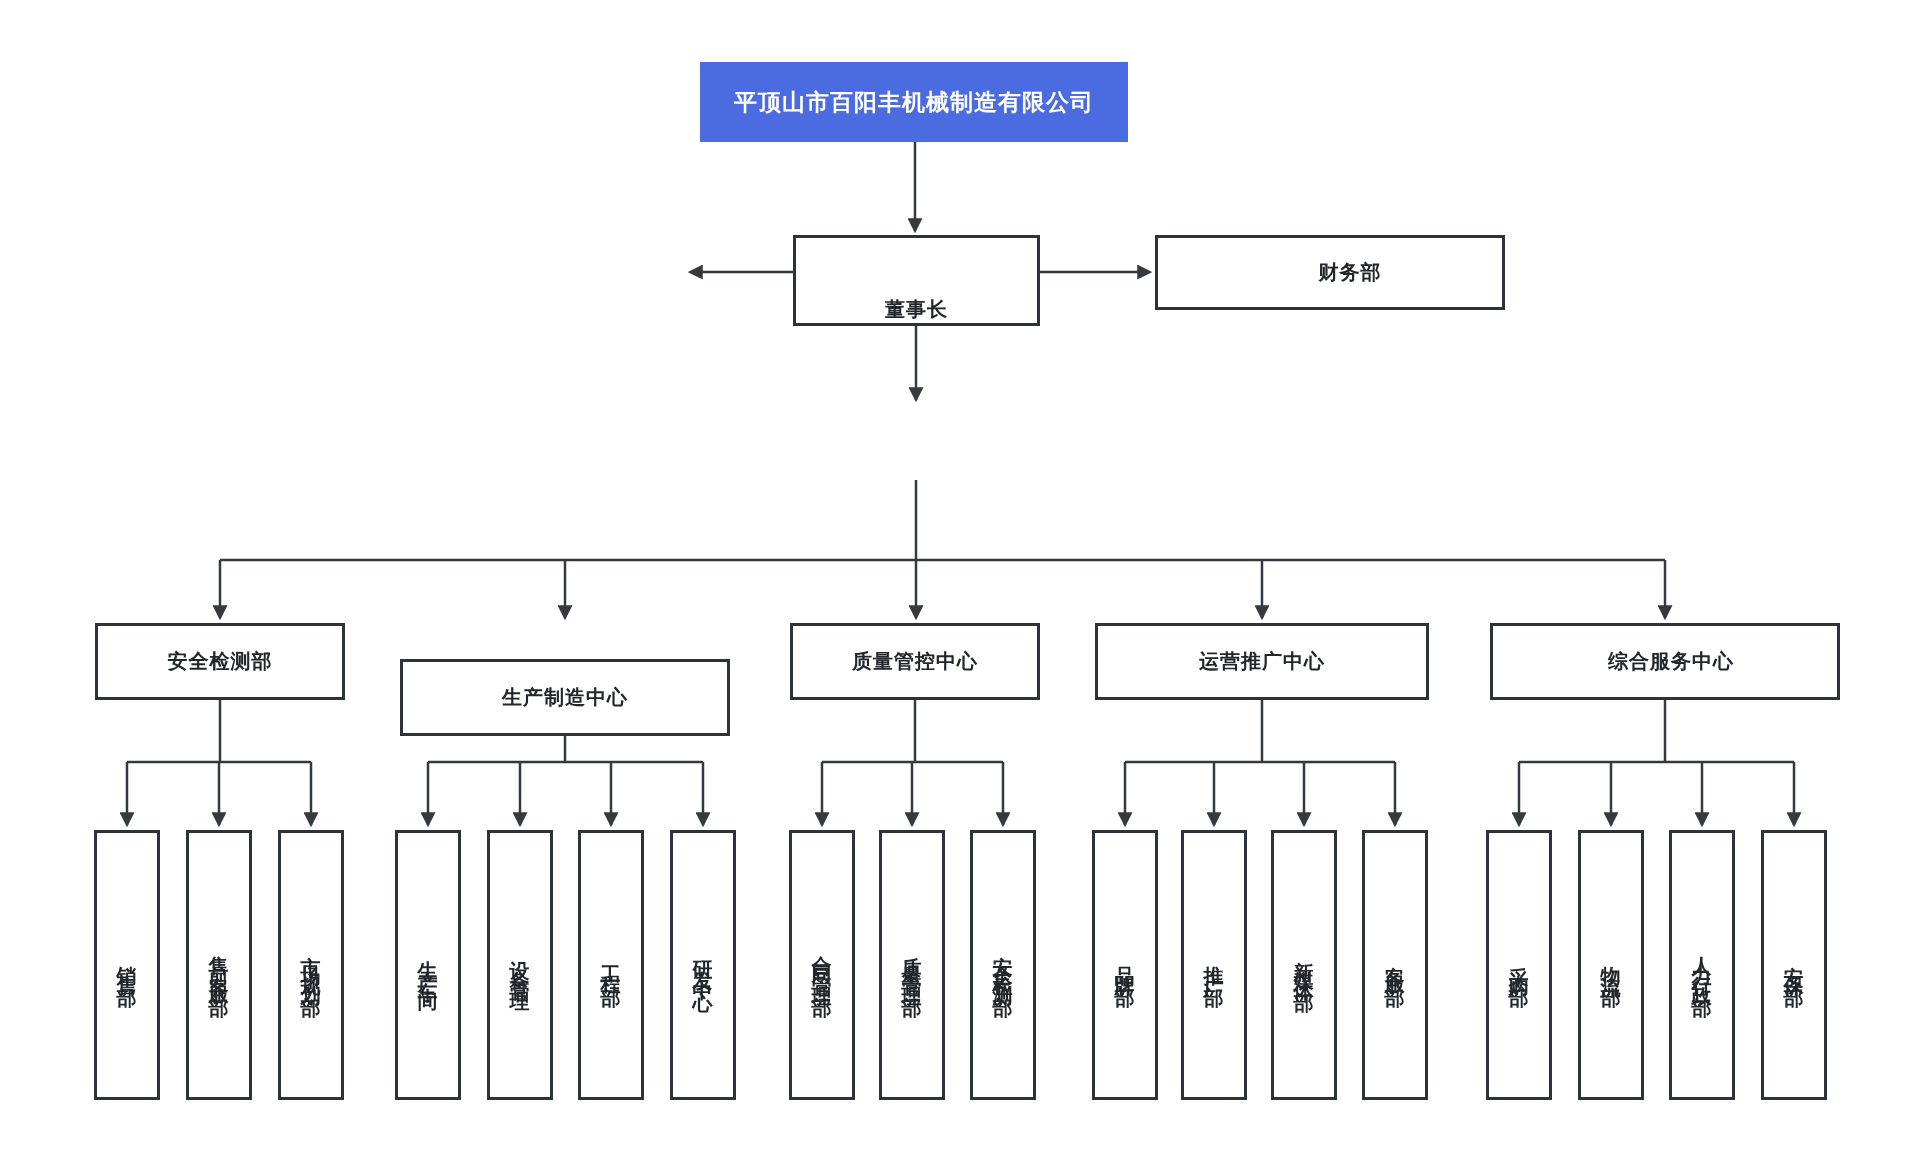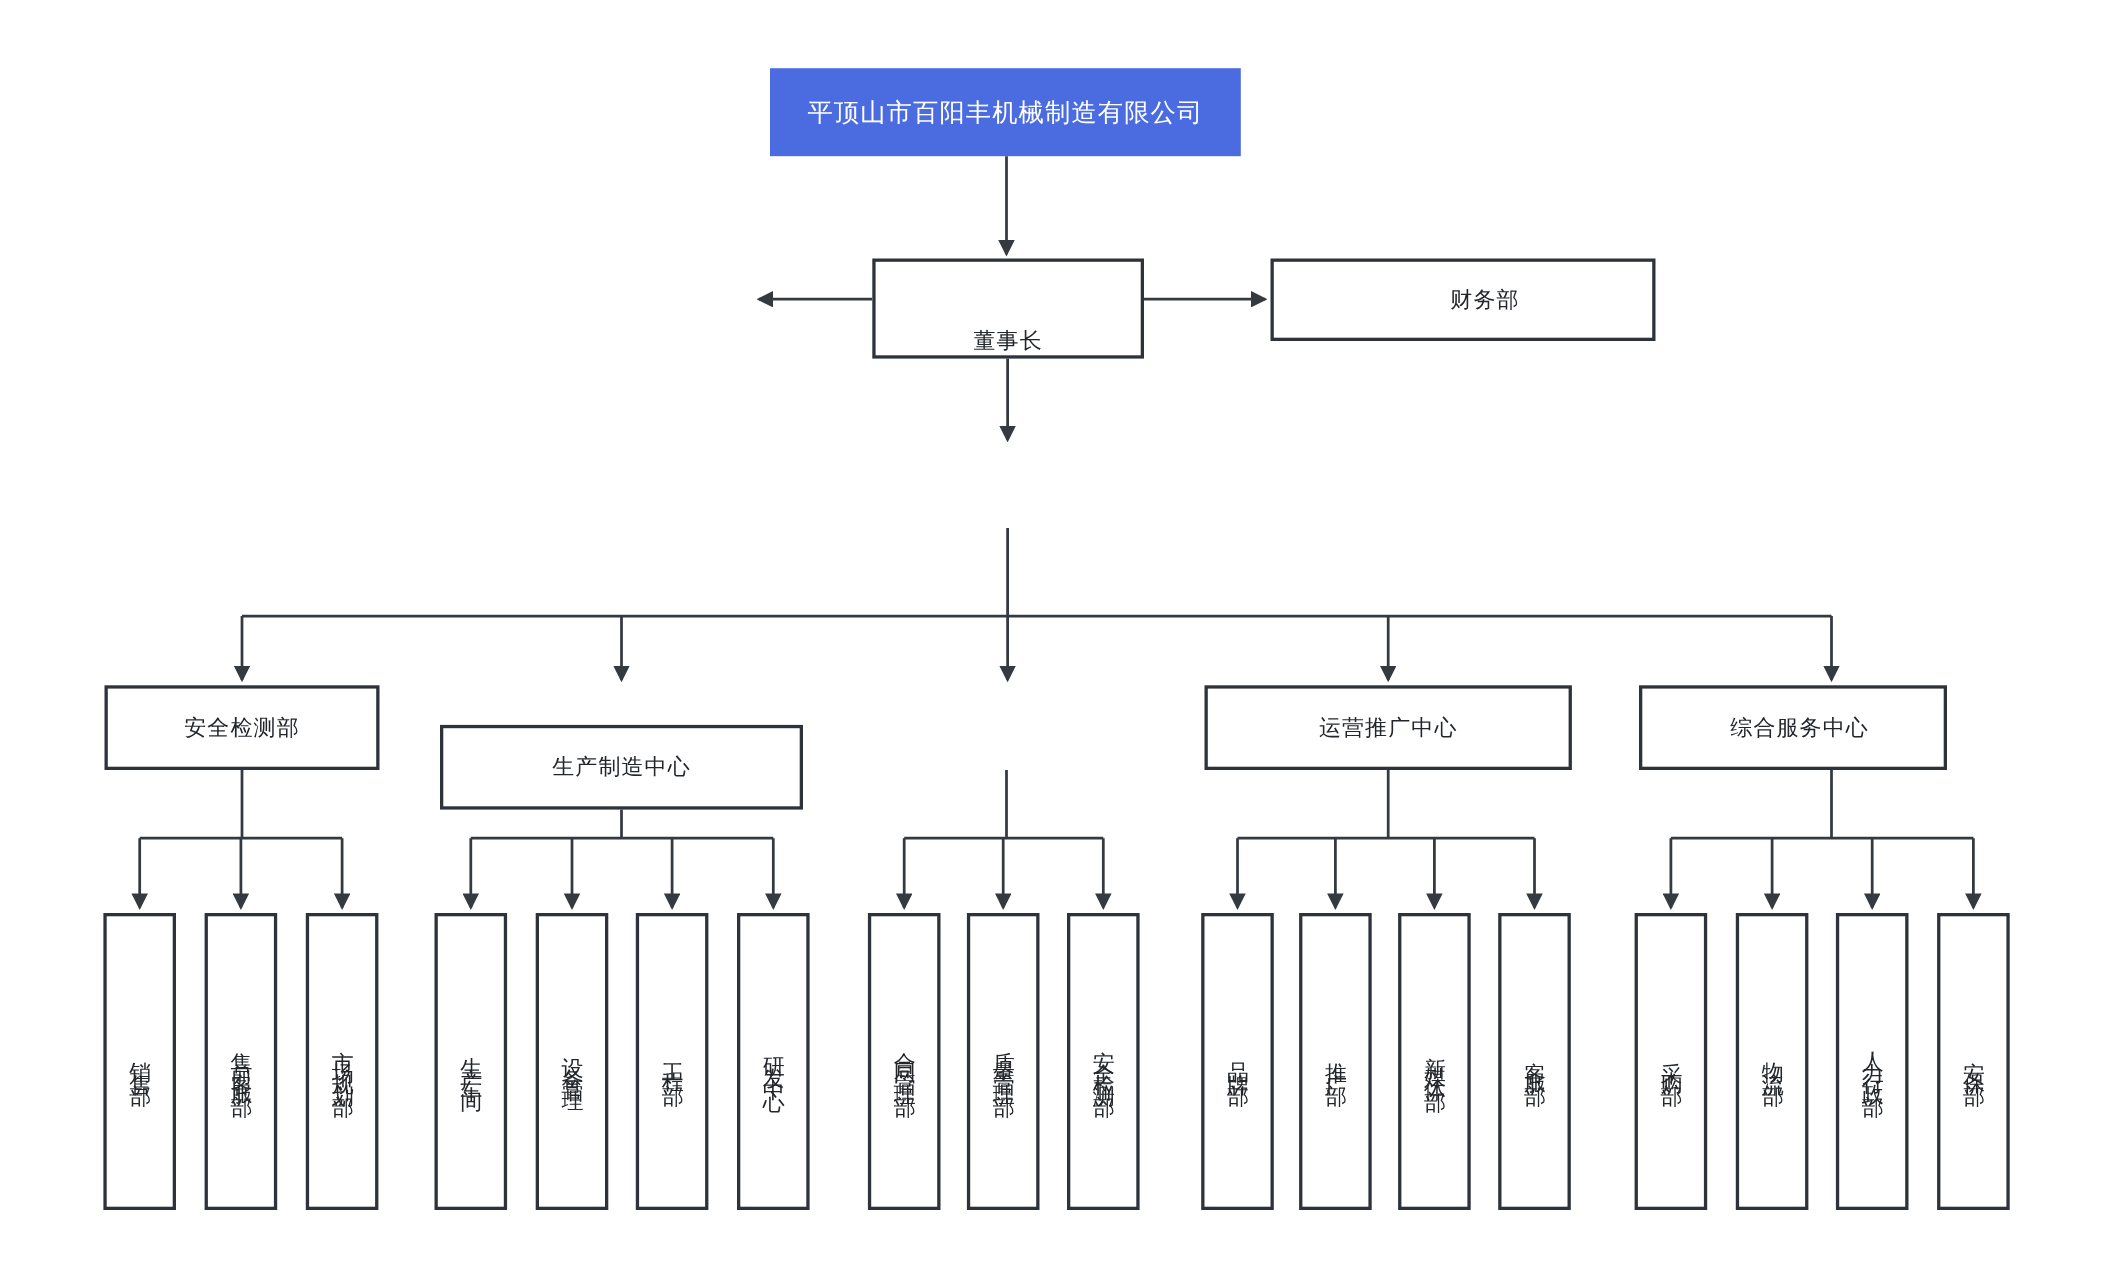--- a/index.html
+++ b/index.html
@@ -26,21 +26,21 @@
   .node {
     position: absolute;
     box-sizing: border-box;
     display: flex;
     align-items: center;
     justify-content: center;
     text-align: center;
     background: #ffffff;
     border: 3px solid #2e333b;
     color: #22262b;
-    font-weight: 400;
+    font-weight: 700;
     font-size: 20px;
     letter-spacing: 1px;
   }
   .node.root {
     background: #4a6ce0;
     border: none;
     color: #ffffff;
     font-size: 23px;
     letter-spacing: 1px;
   }
@@ -118,24 +118,27 @@
     <span>财务部</span>
   </div>
 
 
   <div class="node" style="left:95px; top:623px; width:250px; height:77px;">
     <span>安全检测部</span>
   </div>
   <div class="node" style="left:400px; top:623px; width:330px; height:77px;margin-top:36px;">
     <span>生产制造中心</span>
   </div>
+  <div class="node" style="left:790px; top:623px; width:250px; height:77px;">
+    <span>质量管控中心</span>
+  </div>
   <div class="node" style="left:1095px; top:623px; width:334px; height:77px;">
     <span>运营推广中心</span>
   </div>
-  <div class="node" style="left:1490px; top:623px; width:280px; height:77px;padding-left:12px;">
+  <div class="node" style="left:1490px; top:623px; width:350px; height:77px;padding-left:12px;">
     <span>综合服务中心</span>
   </div>
 
   <div class="node leaf" style="left:94px; top:830px; width:66px; height:270px;">
     <span>销售部</span>
   </div>
   <div class="node leaf" style="left:186px; top:830px; width:66px; height:270px;">
     <span>售前客服部</span>
   </div>
   <div class="node leaf" style="left:278px; top:830px; width:66px; height:270px;">

